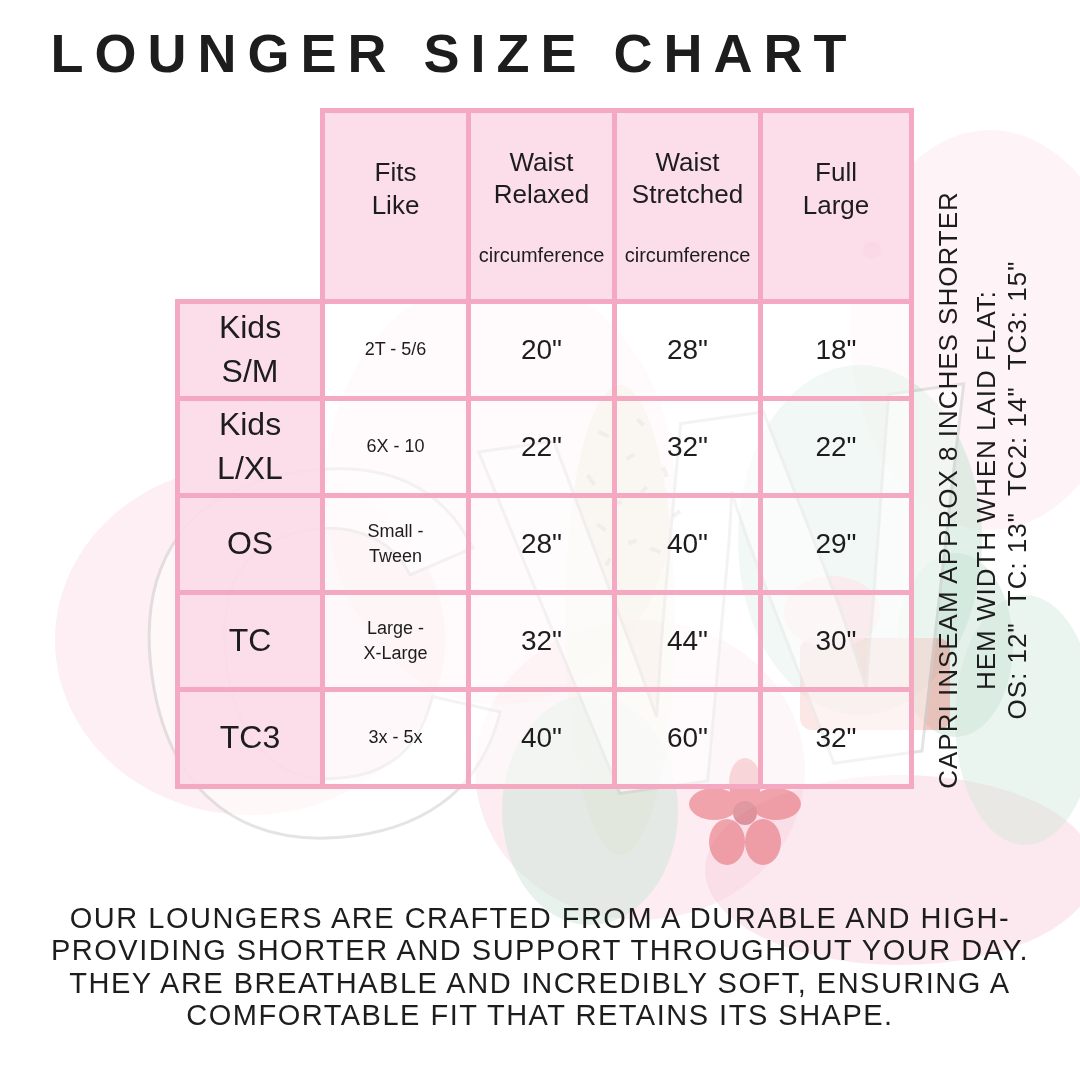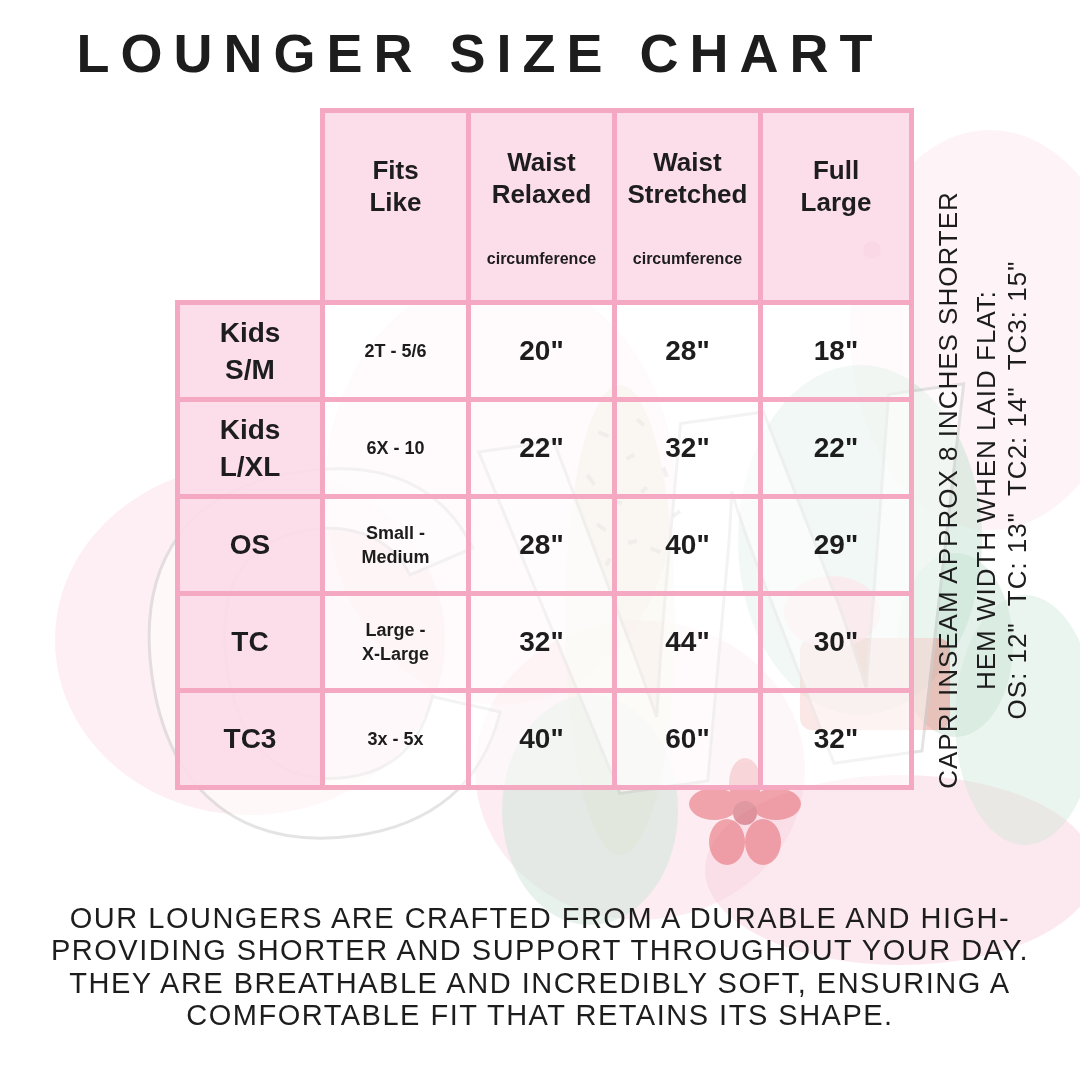--- a/index.html
+++ b/index.html
@@ -23,60 +23,59 @@
     position: absolute;
     top: 22px;
     left: 0;
     width: 908px;
     text-align: center;
     font-size: 54px;
     font-weight: bold;
     letter-spacing: 11px;
     z-index: 2;
     white-space: nowrap;
-    margin-left: 26px;
   }
   table.size-table {
     position: absolute;
     left: 175px;
     top: 108px;
     border-collapse: collapse;
     table-layout: fixed;
     z-index: 1;
   }
   .size-table th, .size-table td {
     border: 5px solid #f5a8c2;
     text-align: center;
     vertical-align: middle;
     white-space: pre-line;
-    font-weight: bold;
+    font-weight: normal;
     padding: 0;
   }
   .size-table .corner {
     border: none;
     background: transparent;
   }
   .size-table tr.header-row { height: 95px; }
   .size-table tr.body-row { height: 97px; }
   .head-cell {
     background: rgba(252, 219, 232, 0.93);
     font-size: 26px;
     line-height: 1.25;
   }
   .head-title { display: block; white-space: pre-line; }
   .head-sub {
     display: block;
-    font-size: 16px;
+    font-size: 20px;
     line-height: 1.05;
-    margin-top: 8px;
+    margin-top: 2px;
     white-space: nowrap;
   }
   .row-label {
     background: rgba(252, 219, 232, 0.93);
-    font-size: 28px;
+    font-size: 32px;
     line-height: 1.35;
   }
   .data-cell {
     background: rgba(255, 255, 255, 0.55);
     font-size: 28px;
   }
   .fits-cell {
     background: rgba(255, 255, 255, 0.55);
     font-size: 18px;
     line-height: 1.35;
@@ -208,21 +207,21 @@
     <th class="row-label">Kids
 L/XL</th>
     <td class="fits-cell">6X - 10</td>
     <td class="data-cell">22"</td>
     <td class="data-cell">32"</td>
     <td class="data-cell">22"</td>
   </tr>
   <tr class="body-row">
     <th class="row-label">OS</th>
     <td class="fits-cell">Small -
-Medium</td>
+Tween</td>
     <td class="data-cell">28"</td>
     <td class="data-cell">40"</td>
     <td class="data-cell">29"</td>
   </tr>
   <tr class="body-row">
     <th class="row-label">TC</th>
     <td class="fits-cell">Large -
 X-Large</td>
     <td class="data-cell">32"</td>
     <td class="data-cell">44"</td>

